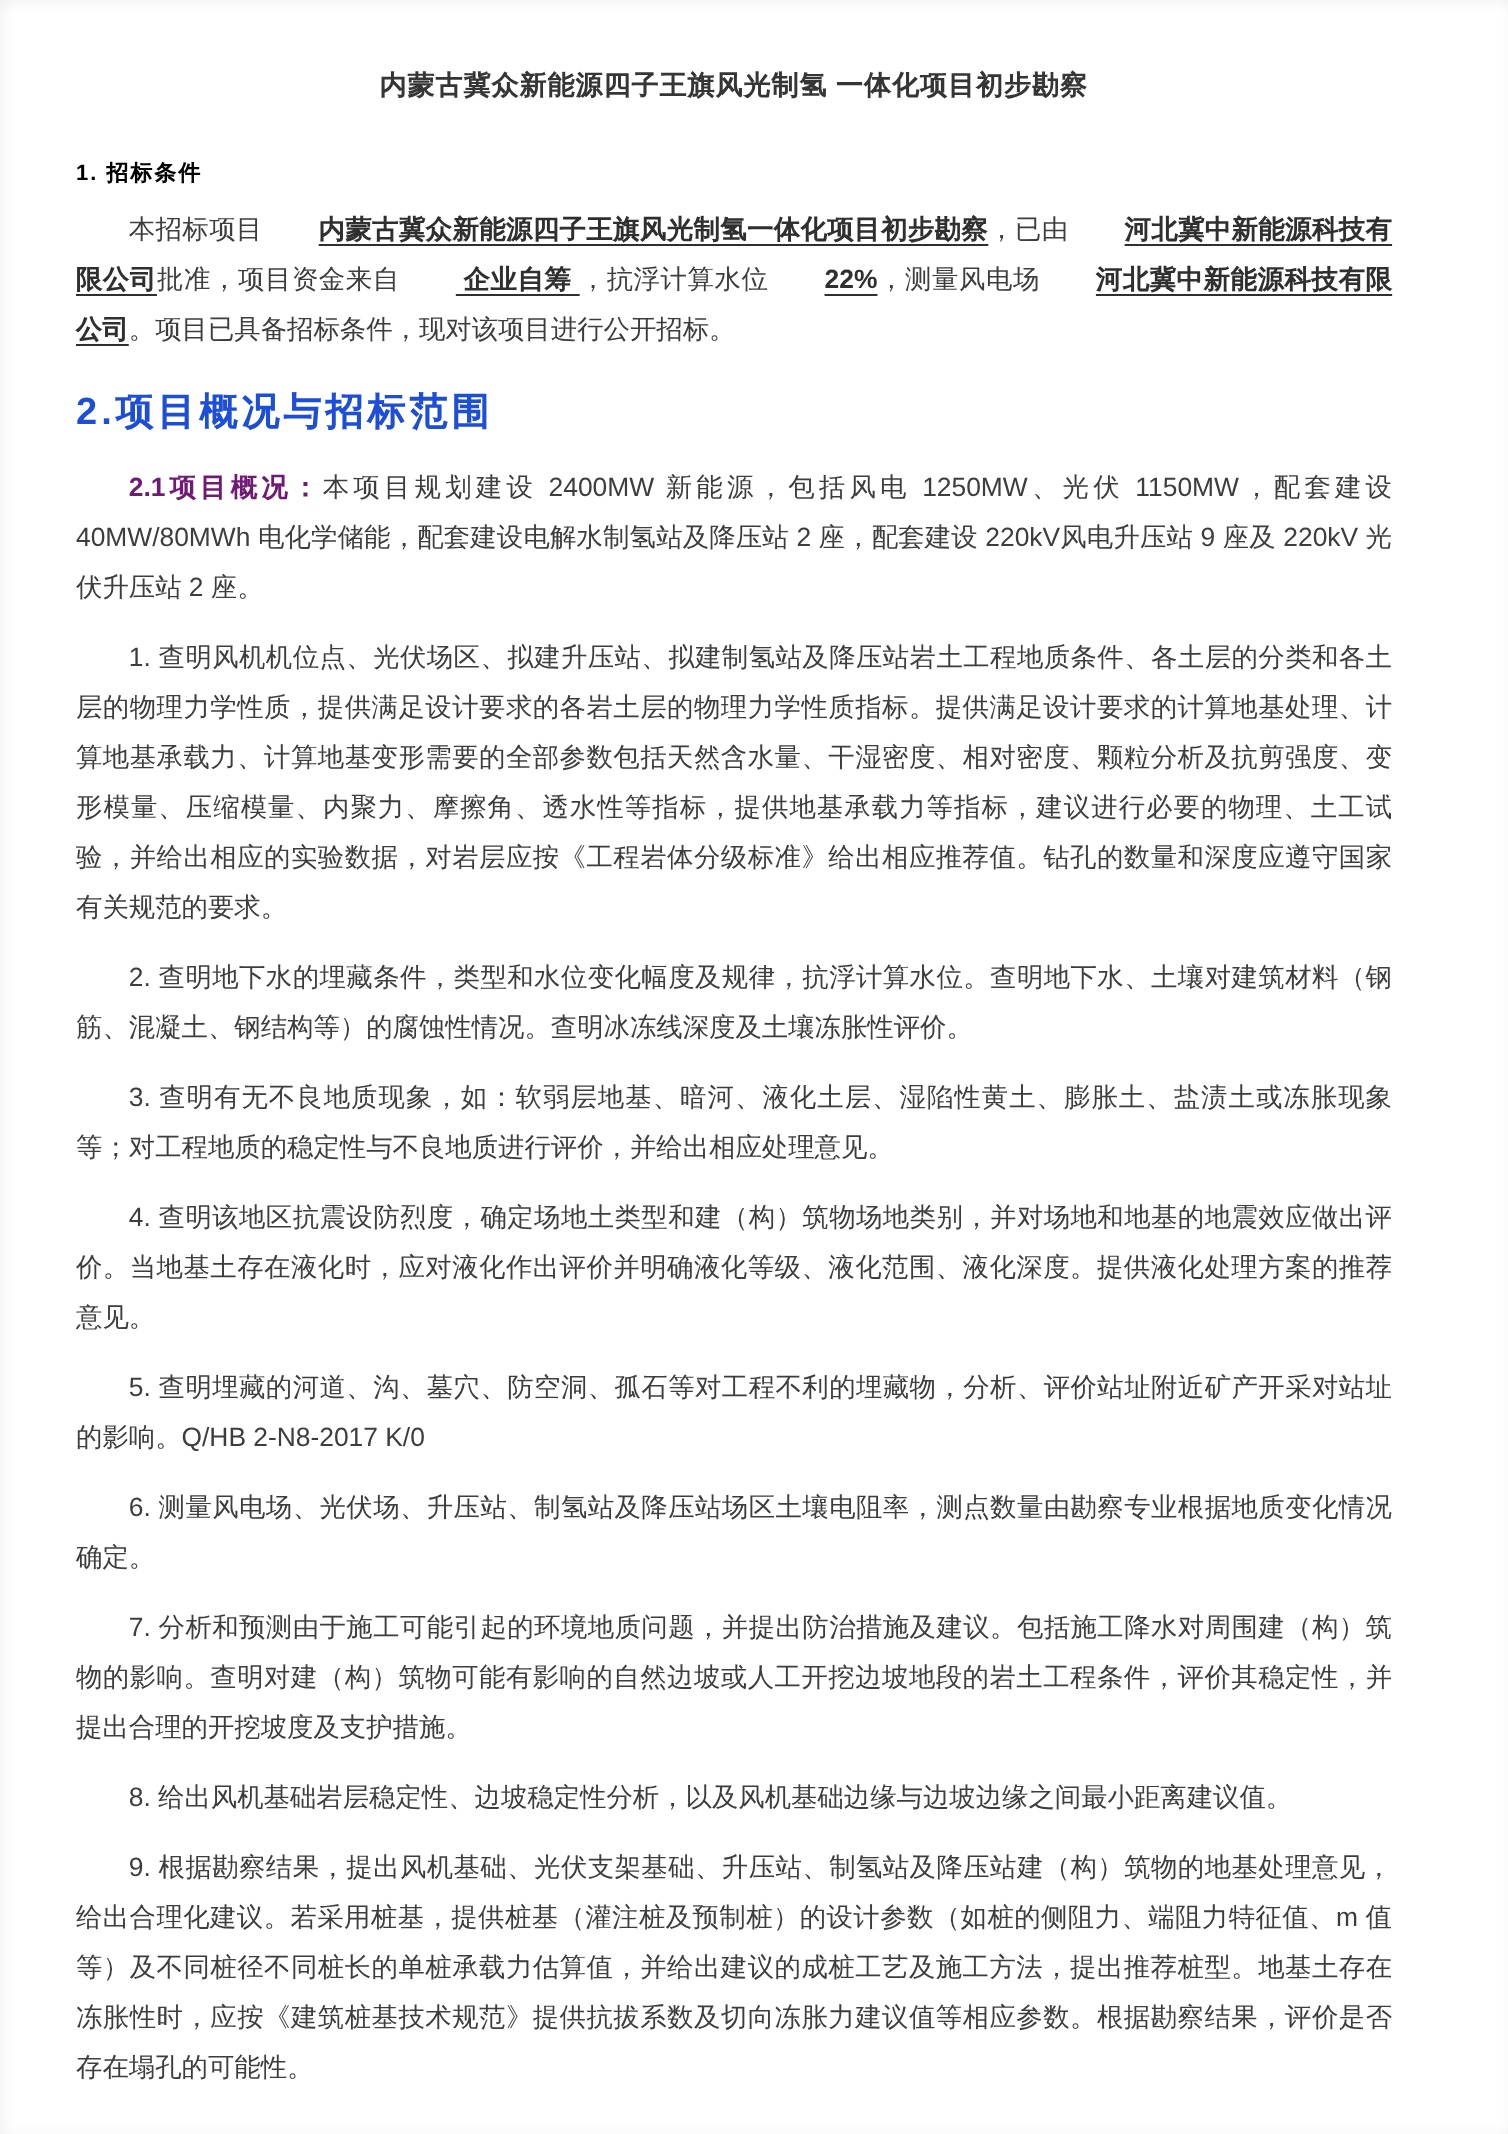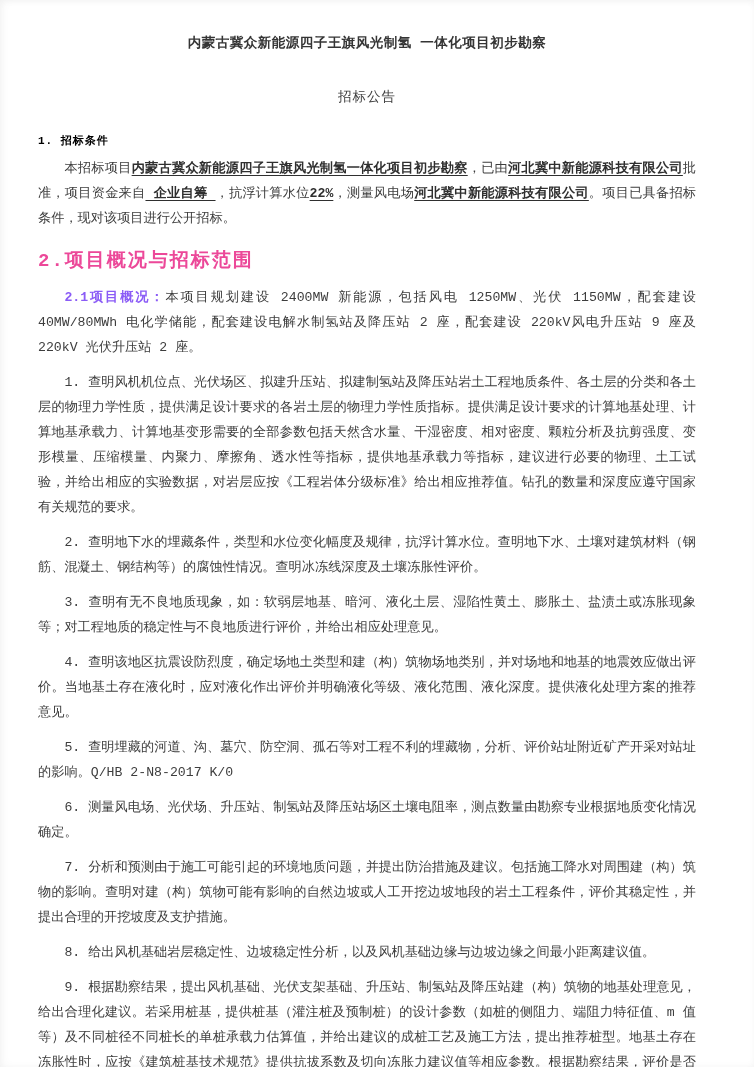--- a/index.html
+++ b/index.html
@@ -9,21 +9,21 @@
   }
   .page {
     position: relative;
     width: 754px;
     height: 1067px;
     margin: 0 auto;
     background: #ffffff;
     box-sizing: border-box;
     padding: 34px 58px 0 38px;
     overflow: hidden;
-    font-family: Liberation Mono, monospace;
+    font-family: Liberation Sans, sans-serif;
     color: #3d3d3d;
     box-shadow: inset 3px 0 8px rgba(0,0,0,0.035), inset 0 2px 6px rgba(0,0,0,0.03);
   }
   .doc-title {
     margin: 0;
     text-align: center;
     font-size: 13.5px;
     font-weight: bold;
     color: #353535;
     letter-spacing: 0.5px;
@@ -40,43 +40,42 @@
     margin: 27px 0 8px 0;
     font-size: 11px;
     font-weight: bold;
     color: #000000;
     letter-spacing: 1px;
   }
   .sec2-heading {
     margin: 16px 0 12px 0;
     font-size: 19px;
     font-weight: bold;
-    color: #ec4899;
+    color: #1d4ed8;
     letter-spacing: 2px;
   }
   p.body {
     margin: 0 0 10px 0;
     font-size: 13.2px;
     line-height: 25px;
     text-indent: 2em;
     text-align: justify;
     color: #3d3d3d;
   }
   .seg-u { text-decoration: underline; text-underline-offset: 3px; }
-  .seg-b { font-weight: bold; color: #2f2f2f; }
-  .label-b { font-weight: bold; color: #8b5cf6; margin-top: 44px; }
+  .seg-b { font-weight: bold; color: #2f2f2f; margin-left: 28px; }
+  .label-b { font-weight: bold; color: #701a75; margin-top: 44px; }
 </style>
 </head>
 <body>
 
 <div class="page">
 
   <p class="doc-title">内蒙古冀众新能源四子王旗风光制氢 一体化项目初步勘察</p>
 
-  <p class="doc-subtitle">招标公告</p>
 
   <h1 class="sec1-heading">1. 招标条件</h1>
 
   <p class="body"><span>本招标项目</span><span class="seg-u seg-b">内蒙古冀众新能源四子王旗风光制氢一体化项目初步勘察</span><span>，已由</span><span class="seg-u seg-b">河北冀中新能源科技有限公司</span><span>批准，项目资金来自</span><span class="seg-u seg-b"> 企业自筹 </span><span>，抗浮计算水位</span><span class="seg-u seg-b">22%</span><span>，测量风电场</span><span class="seg-u seg-b">河北冀中新能源科技有限公司</span><span>。项目已具备招标条件，现对该项目进行公开招标。</span></p>
 
   <h1 class="sec2-heading">2.项目概况与招标范围</h1>
 
   <p class="body"><span class="label-b">2.1项目概况：</span><span>本项目规划建设 2400MW 新能源，包括风电 1250MW、光伏 1150MW，配套建设40MW/80MWh 电化学储能，配套建设电解水制氢站及降压站 2 座，配套建设 220kV风电升压站 9 座及 220kV 光伏升压站 2 座。</span></p>
 
 

